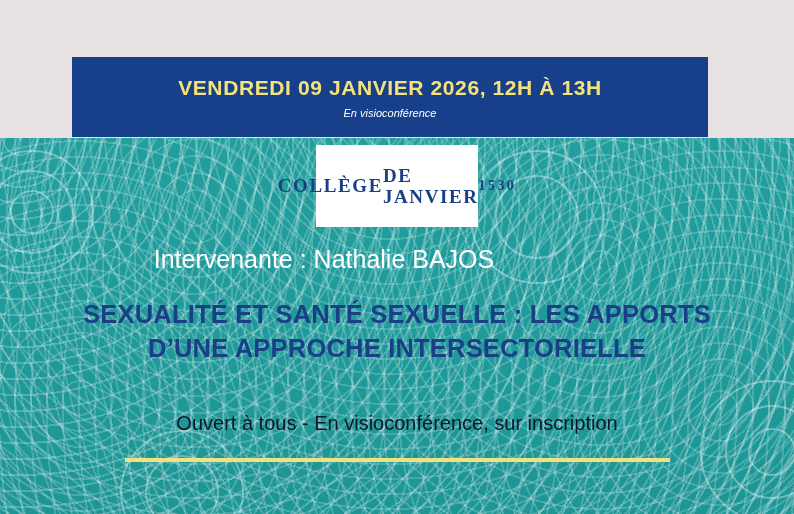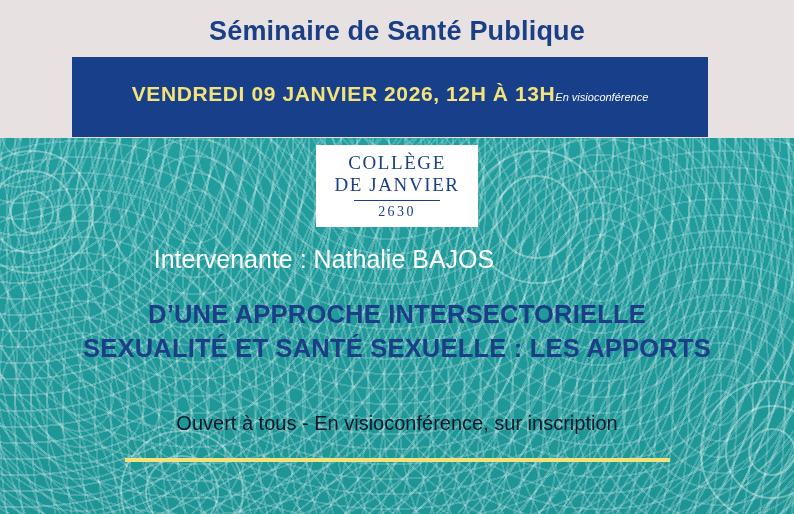--- a/index.html
+++ b/index.html
@@ -88,20 +88,21 @@
   
   .date-bar {
     position: absolute;
     left: 72px;
     top: 57px;
     width: 636px;
     height: 80px;
     background: #173f8a;
     z-index: 6;
     display: flex;
+    flex-direction: column;
     align-items: center;
     justify-content: center;
   }
   .date-line {
     color: #f3e37a;
     font-size: 21px;
     font-weight: bold;
     letter-spacing: 0.6px;
     margin-bottom: 7px;
   }
@@ -114,24 +115,25 @@
   
   .logo-box {
     position: absolute;
     left: 316px;
     top: 145px;
     width: 162px;
     height: 82px;
     background: #ffffff;
     z-index: 6;
     display: flex;
-    flex-direction: column;
+    flex-direction: row;
     align-items: center;
     justify-content: center;
     color: #1b3f87;
+    font-weight: bold;
   }
   .logo-l1, .logo-l2 {
     font-family: "Liberation Serif", serif;
     font-size: 19px;
     letter-spacing: 1.6px;
     line-height: 1.12;
   }
   .logo-rule {
     width: 86px;
     height: 1px;
@@ -207,38 +209,37 @@
   <div class="ring" style="left:700px; top:380px; width:140px; height:140px;"></div>
   <div class="ring" style="left:725px; top:405px; width:90px; height:90px;"></div>
   <div class="ring" style="left:748px; top:428px; width:44px; height:44px;"></div>
   <div class="ring" style="left:120px; top:430px; width:120px; height:120px;"></div>
   <div class="ring" style="left:145px; top:455px; width:70px; height:70px;"></div>
   <div class="ring" style="left:470px; top:150px; width:130px; height:130px;"></div>
   <div class="ring" style="left:495px; top:175px; width:80px; height:80px;"></div>
 
   <div class="top-band"></div>
 
-  <div class="seminar-title">Séminaire de Santé Publique</div>
 
   <div class="date-bar">
     <div class="date-line">VENDREDI 09 JANVIER 2026, 12H À 13H</div>
     <div class="date-sub">En visioconférence</div>
   </div>
 
   <div class="logo-box">
     <div class="logo-l1">COLLÈGE</div>
     <div class="logo-l2">DE JANVIER</div>
     <div class="logo-rule"></div>
-    <div class="logo-year">2630</div>
+    <div class="logo-year">1530</div>
   </div>
 
   <div class="speaker">Intervenante : Nathalie BAJOS</div>
 
   <div class="talk-title">
+    <div>SEXUALITÉ ET SANTÉ SEXUELLE : LES APPORTS</div>
     <div>D’UNE APPROCHE INTERSECTORIELLE</div>
-    <div>SEXUALITÉ ET SANTÉ SEXUELLE : LES APPORTS</div>
   </div>
 
   <div class="footer-note">Ouvert à tous - En visioconférence, sur inscription</div>
 
   <div class="yellow-rule"></div>
 
 </div>
 
 </body></html>

